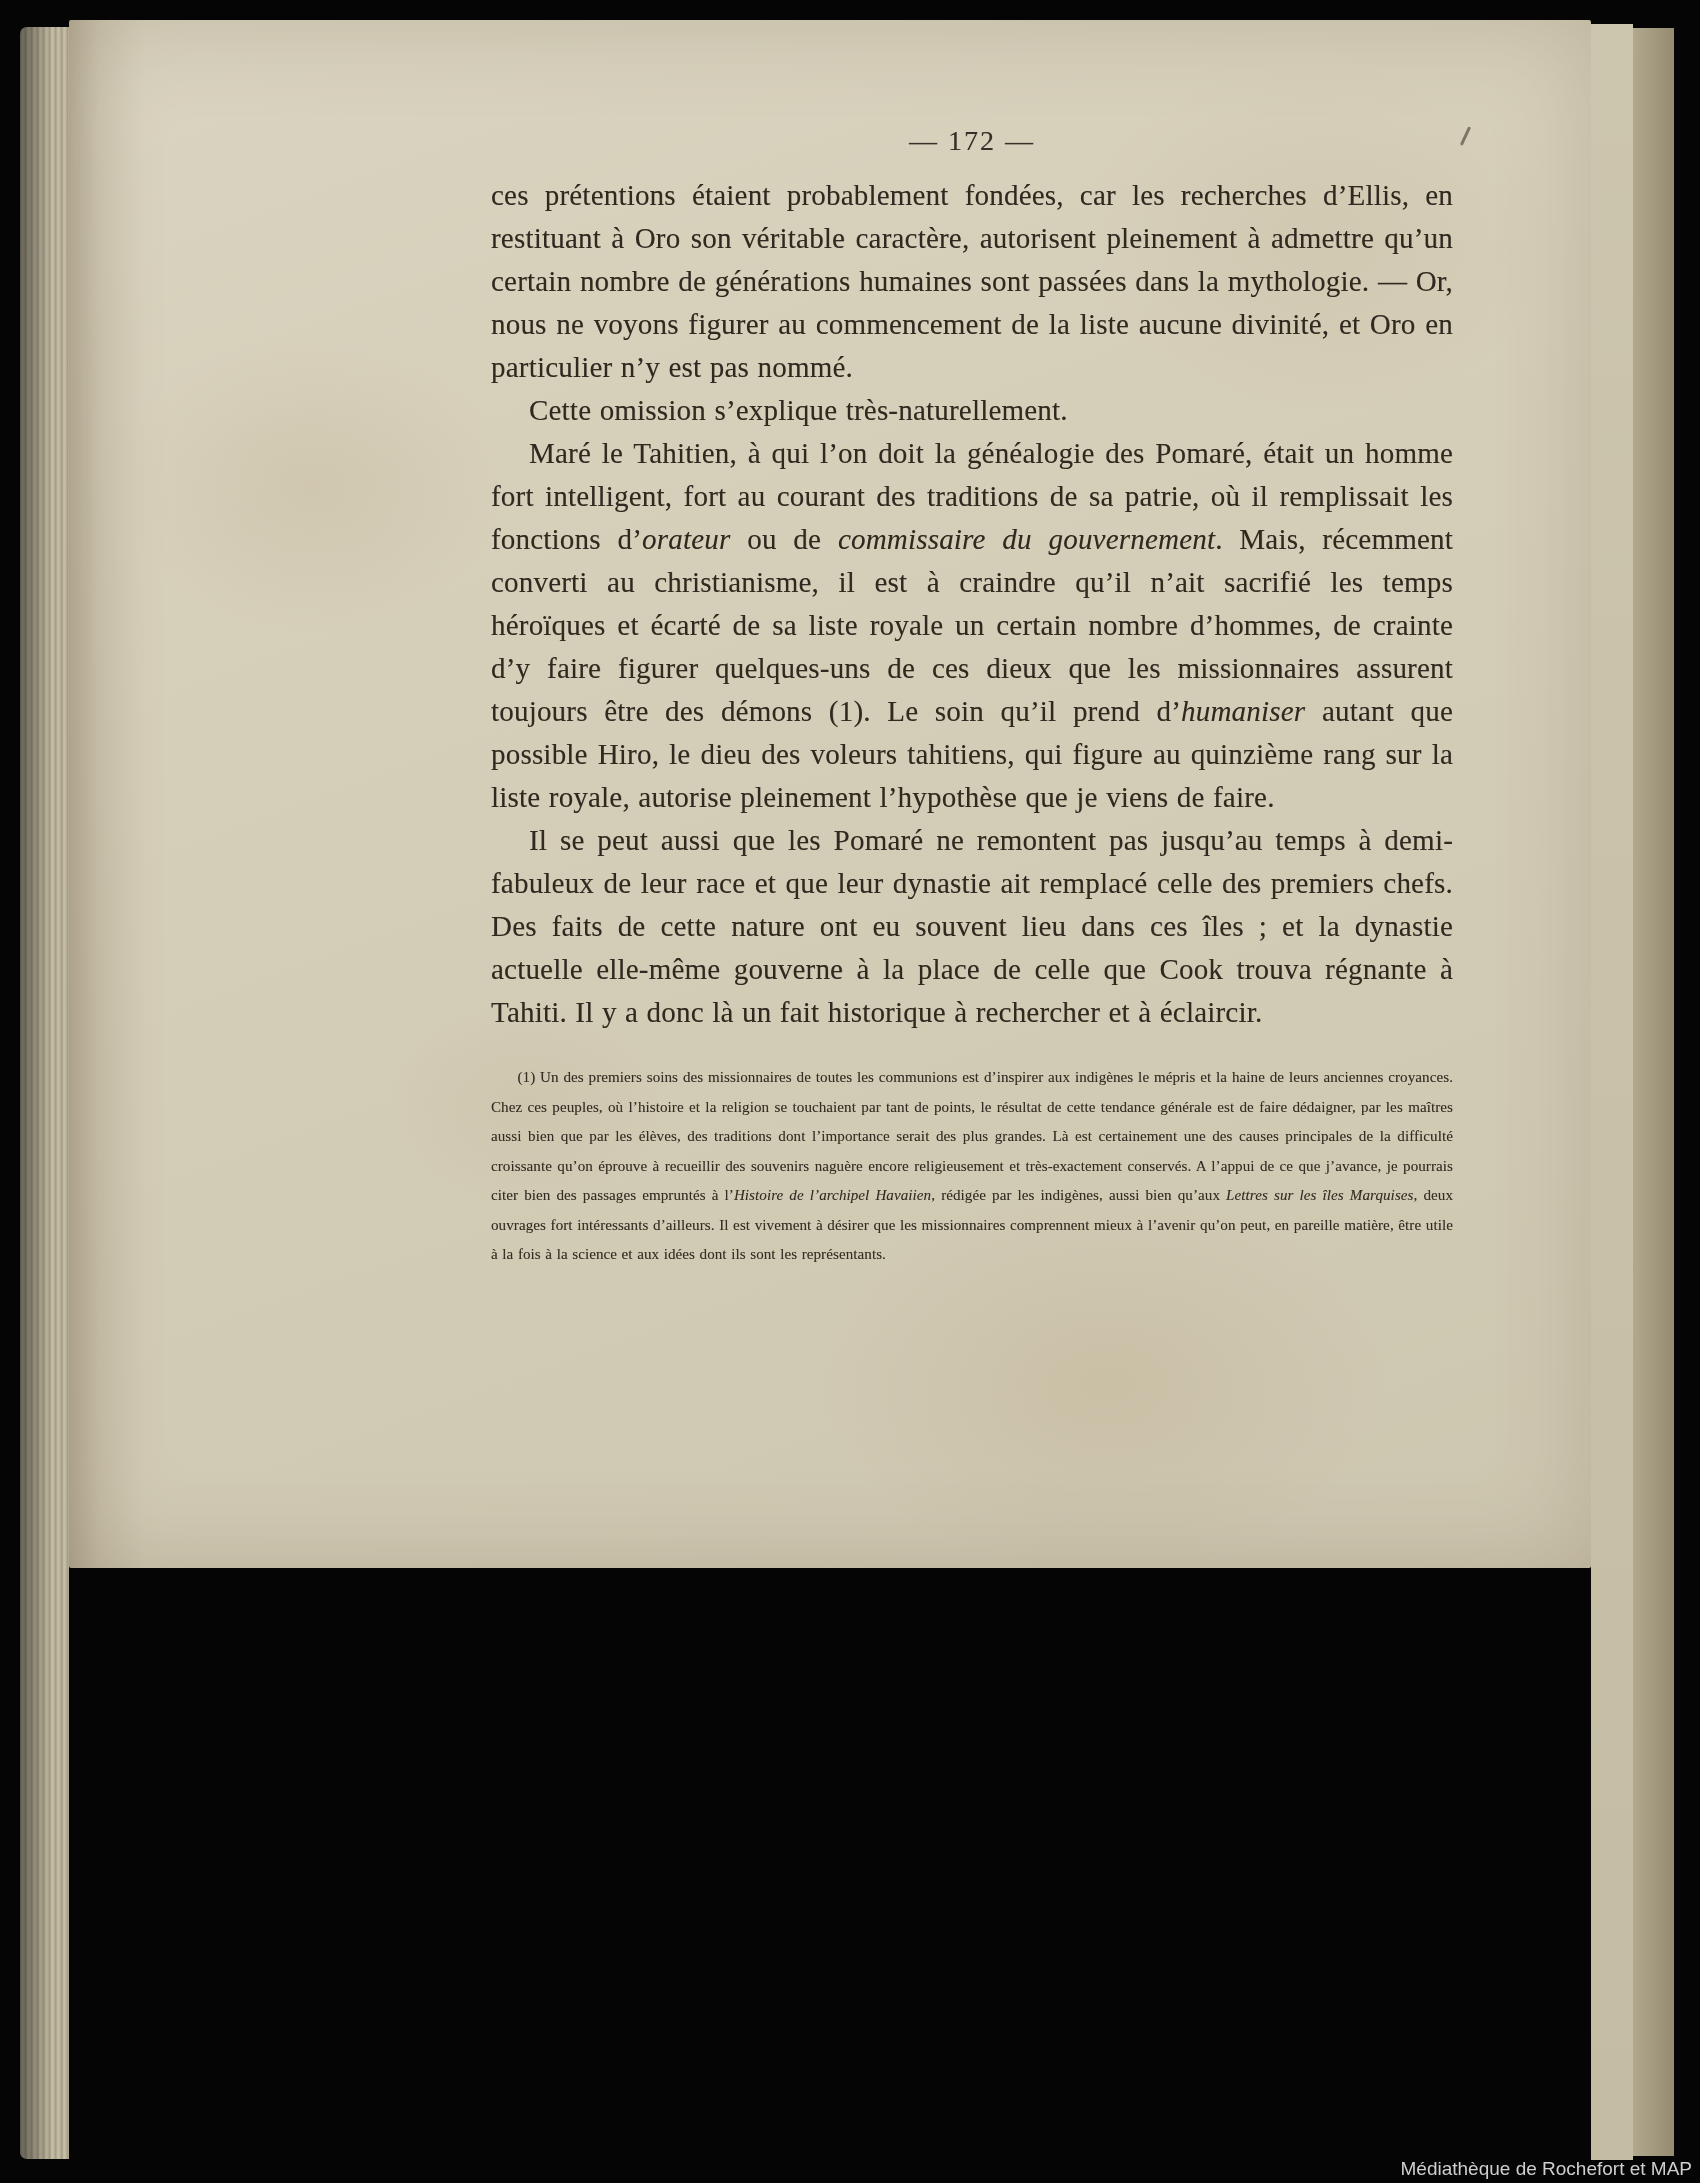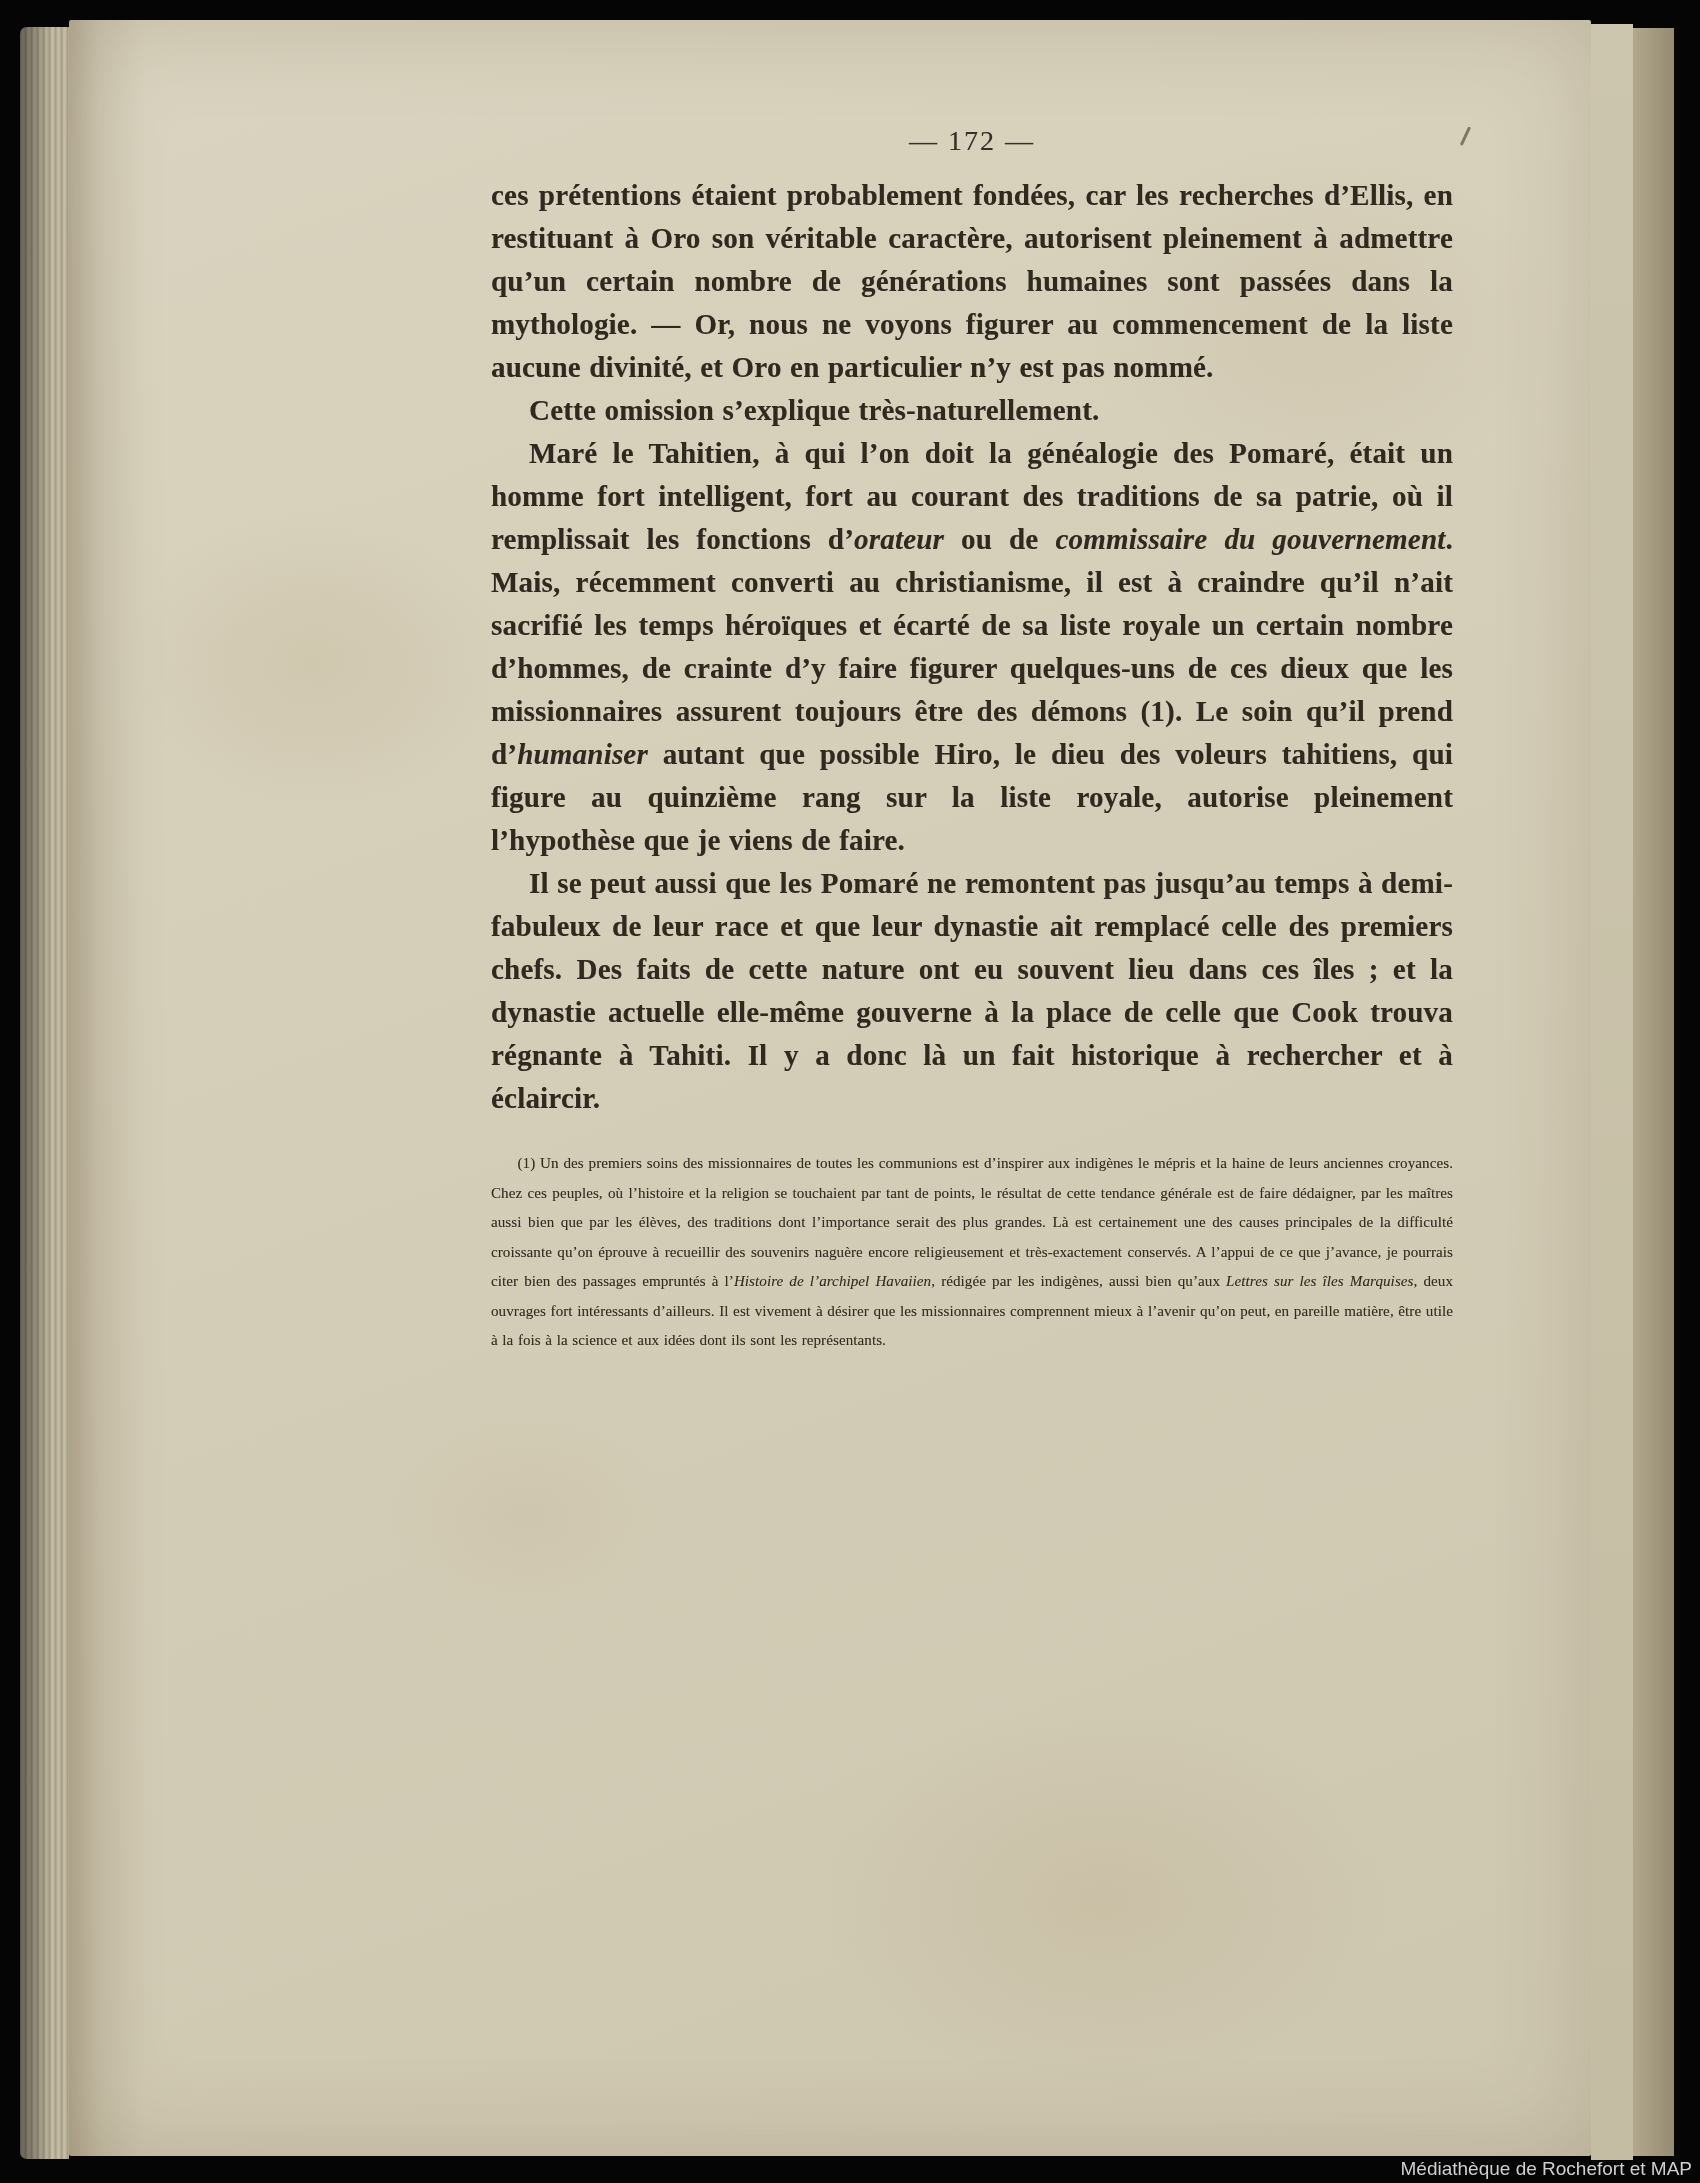--- a/index.html
+++ b/index.html
@@ -48,21 +48,21 @@
     width: 41px;
     height: 2128px;
     background: linear-gradient(to right, #b1a88e, #958b70);
   }
   
   .paper {
     position: absolute;
     left: 69px;
     top: 20px;
     width: 1522px;
-    height: 2136px;
+    height: 1548px;
     border-radius: 2px;
     background:
       radial-gradient(ellipse 278px 212px at 16% 30%, rgba(150,120,70,0.10), transparent 70%),
       radial-gradient(ellipse 345px 252px at 82% 14%, rgba(150,120,70,0.08), transparent 70%),
       radial-gradient(ellipse 411px 278px at 68% 88%, rgba(140,110,60,0.10), transparent 70%),
       radial-gradient(ellipse 199px 146px at 30% 70%, rgba(140,110,60,0.06), transparent 70%),
       linear-gradient(to right, rgba(80,60,30,0.22) 0px, rgba(80,60,30,0.08) 30px, rgba(0,0,0,0) 76px),
       linear-gradient(160deg, #dad4c0 0%, #d4cdb7 45%, #cec7b0 100%);
     box-shadow: inset 0 0 99px rgba(90,70,40,0.20);
   }
@@ -92,21 +92,20 @@
     text-shadow: 0.3px 0.4px 0.5px rgba(47,41,32,0.35);
   }
   .body-text {
     font-size: 29px;
     line-height: 43px;
     text-align: justify;
     color: #2f2920;
     letter-spacing: 0.2px;
     word-spacing: 1px;
     text-shadow: 0.3px 0.4px 0.5px rgba(47,41,32,0.30);
-    font-weight: bold;
   }
   .para { margin: 0; }
   .body-text .para.indent { text-indent: 38px; }
   .footnote {
     margin-top: 29px;
     font-size: 15px;
     line-height: 29.5px;
     text-align: justify;
     color: #332c23;
     letter-spacing: 0.1px;

